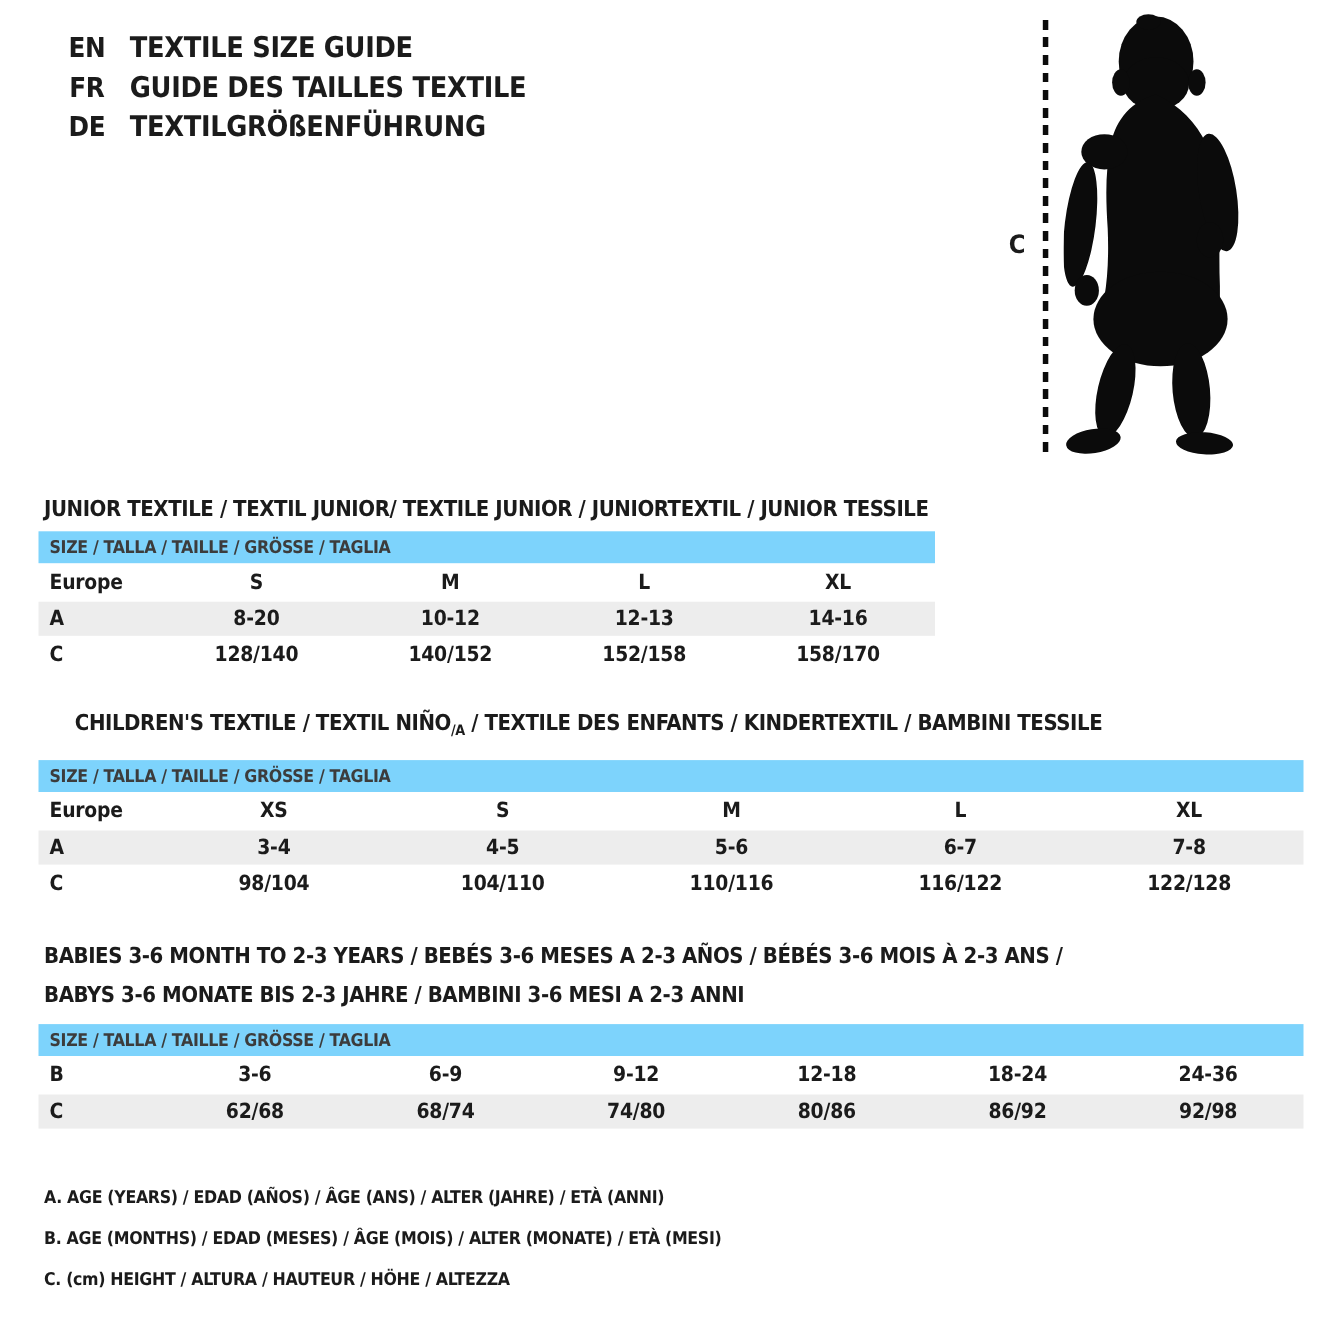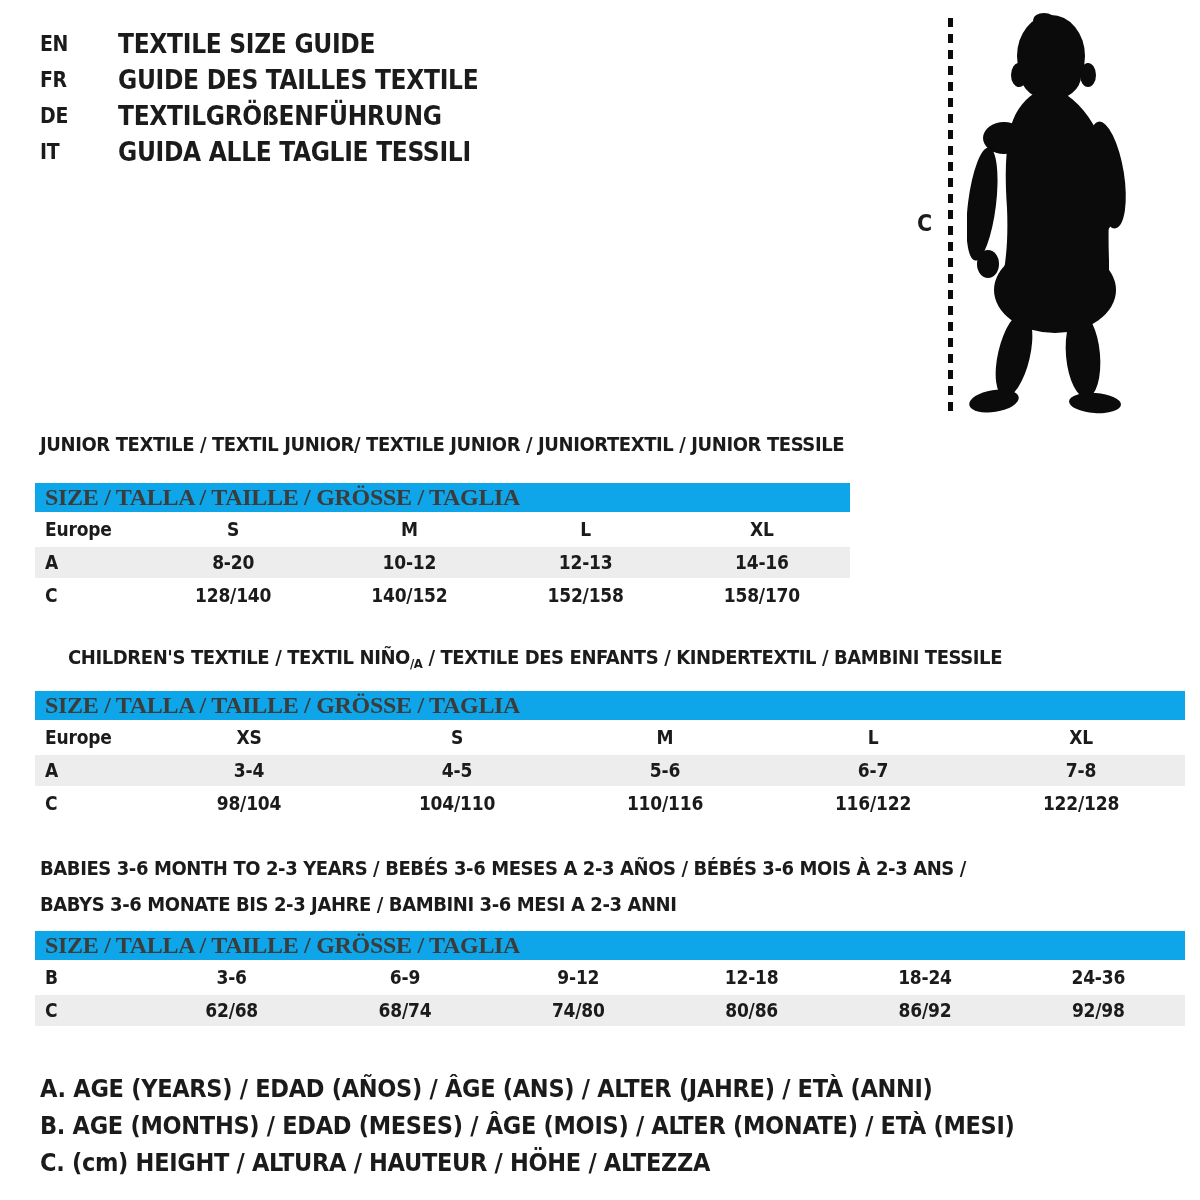--- a/index.html
+++ b/index.html
@@ -6,77 +6,73 @@
   .canvas {
     position:relative; width:1200px; height:1200px; background:#ffffff;
     font-family:"DejaVu Sans","Liberation Sans",sans-serif;
     font-stretch:condensed;
     color:#1b1b1b; overflow:hidden;
   }
 
   
   .lang-list { position:absolute; left:40px; top:26px; }
   .lang-row { display:flex; height:36px; line-height:36px; }
-  .lang-code { width:78px; font-size:21px; font-weight:bold; letter-spacing:-0.3px; }
+  .lang-code { width:78px; font-size:25px; font-weight:bold; letter-spacing:-0.3px;text-align:center; }
   .lang-label { font-size:26px; font-weight:bold; letter-spacing:-0.3px; white-space:nowrap; }
 
   
   .figure-block { position:absolute; left:917px; top:12px; width:260px; height:408px; }
   .c-label { position:absolute; left:0; top:198px; font-size:23px; font-weight:bold; }
   .dash-line { position:absolute; left:31px; top:6px; width:5px; height:397px;
     background:repeating-linear-gradient(to bottom,#0b0b0b 0 9px,transparent 9px 16px); }
   .figure-svg { position:absolute; left:50px; top:0; }
 
   
   .section-title { position:absolute; left:40px; font-size:20px; font-weight:bold;
     letter-spacing:-0.4px; white-space:nowrap; }
-  .title-junior   { top:432px; }
+  .title-junior   { top:450px; }
   .title-children { top:645px;margin-left:28px; }
   .title-babies   { top:850px; line-height:36px; }
   .sub-a { font-size:13px; position:relative; top:4px; font-weight:bold; }
 
   
   .size-table { position:absolute; left:35px; }
   .tbl-junior { top:483px; width:815px; }
   .tbl-children { top:691px; width:1150px; }
   .tbl-babies { top:931px; width:1150px; }
-  .size-bar { height:29px; line-height:29px; background:#0ea5e9; color:#3c3c3c;
-    font-size:24px; font-weight:bold; padding-left:10px; letter-spacing:-0.3px;font-family:Liberation Serif, serif; }
+  .size-bar { height:29px; line-height:29px; background:#7dd3fc; color:#3c3c3c;
+    font-size:16px; font-weight:bold; padding-left:10px; letter-spacing:-0.3px; }
   .trow { display:flex; height:31px; line-height:31px; font-size:19px;
     font-weight:bold; margin-top:2px; letter-spacing:-0.2px;align-items:center; }
   .trow.stripe { background:#ededed; }
   .tlabel { width:110px; padding-left:10px; box-sizing:border-box; text-align:left; }
   .tcell { flex:1; text-align:center; }
 
   
   .legend { position:absolute; left:40px; top:1070px; }
-  .legend-line { height:37px; line-height:37px; font-size:25px; font-weight:bold;
+  .legend-line { height:37px; line-height:37px; font-size:16px; font-weight:bold;
     letter-spacing:-0.3px; white-space:nowrap; }
 </style>
 </head>
 <body>
 
 <div class="canvas">
 
   <div class="lang-list">
     <div class="lang-row">
       <span class="lang-code">EN</span>
       <span class="lang-label">TEXTILE SIZE GUIDE</span>
     </div>
     <div class="lang-row">
       <span class="lang-code">FR</span>
       <span class="lang-label">GUIDE DES TAILLES TEXTILE</span>
     </div>
     <div class="lang-row">
       <span class="lang-code">DE</span>
       <span class="lang-label">TEXTILGRÖßENFÜHRUNG</span>
-    </div>
-    <div class="lang-row">
-      <span class="lang-code">IT</span>
-      <span class="lang-label">GUIDA ALLE TAGLIE TESSILI</span>
     </div>
   </div>
 
   <div class="figure-block">
     <span class="c-label">C</span>
     <div class="dash-line"></div>
     <svg class="figure-svg" width="172" height="402" viewBox="0 0 172 402">
       <g fill="#0b0b0b">
         <ellipse cx="84" cy="44" rx="34" ry="41"></ellipse>
         <ellipse cx="84" cy="64" rx="30" ry="24"></ellipse>

